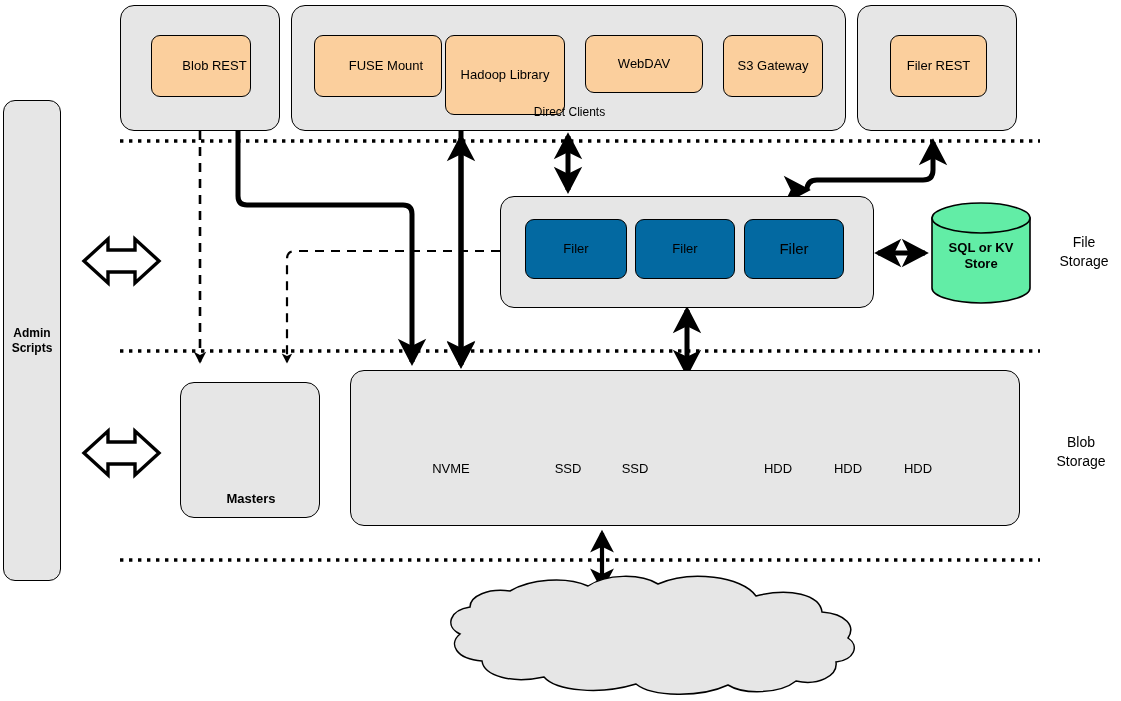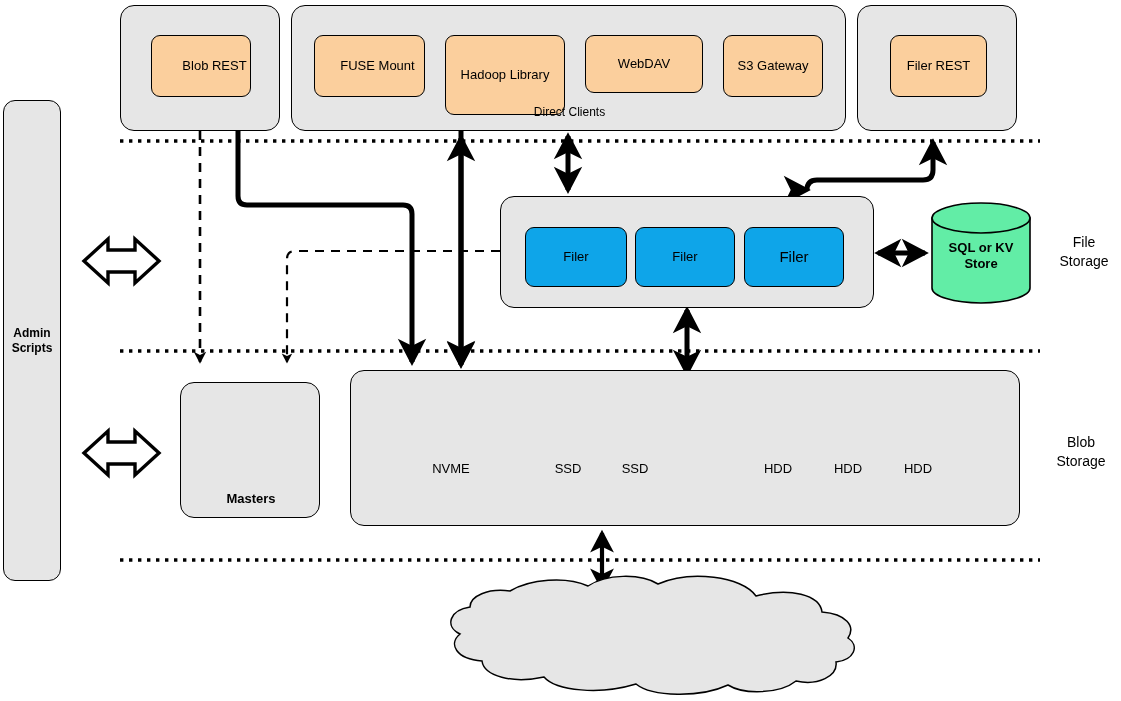--- a/index.html
+++ b/index.html
@@ -14,21 +14,21 @@
   
   .group{
     background:#e6e6e6;border:1px solid #000000;border-radius:14px;
   }
   
   .node{
     background:#fbcf9d;border:1px solid #000000;border-radius:9px;
     display:flex;align-items:center;justify-content:center;
     font-size:13px;line-height:1.1;text-align:center;
   }
-  .node.green{background:#0ea5e9;margin-top:8px;}
+  .node.green{background:#0369a1;}
   .lbl-center{
     display:flex;align-items:center;justify-content:center;
     text-align:center;line-height:1.25;
   }
   .bold{font-weight:bold;}
   .t13{font-size:13px;}
   .t12{font-size:12px;}
   .t14{font-size:14px;}
 
   
@@ -158,21 +158,21 @@
     </div>
   </div>
 
   <div class="abs group" style="left:120px;top:5px;width:160px;height:126px;">
     <div class="abs node" style="left:30px;top:29px;width:100px;height:62px;padding-left:27px;">
       <span>Blob REST</span>
     </div>
   </div>
 
   <div class="abs group" style="left:291px;top:5px;width:555px;height:126px;">
-    <div class="abs node" style="left:22px;top:29px;width:111px;height:62px;padding-left:16px;">
+    <div class="abs node" style="left:22px;top:29px;width:128px;height:62px;padding-left:16px;">
       <span>FUSE Mount</span>
     </div>
     <div class="abs node" style="left:153px;top:29px;width:120px;height:80px;">
       <span>Hadoop Library</span>
     </div>
     <div class="abs node" style="left:293px;top:29px;width:118px;height:58px;">
       <span>WebDAV</span>
     </div>
     <div class="abs node" style="left:431px;top:29px;width:100px;height:62px;justify-content:center;">
       <span>S3 Gateway</span>

